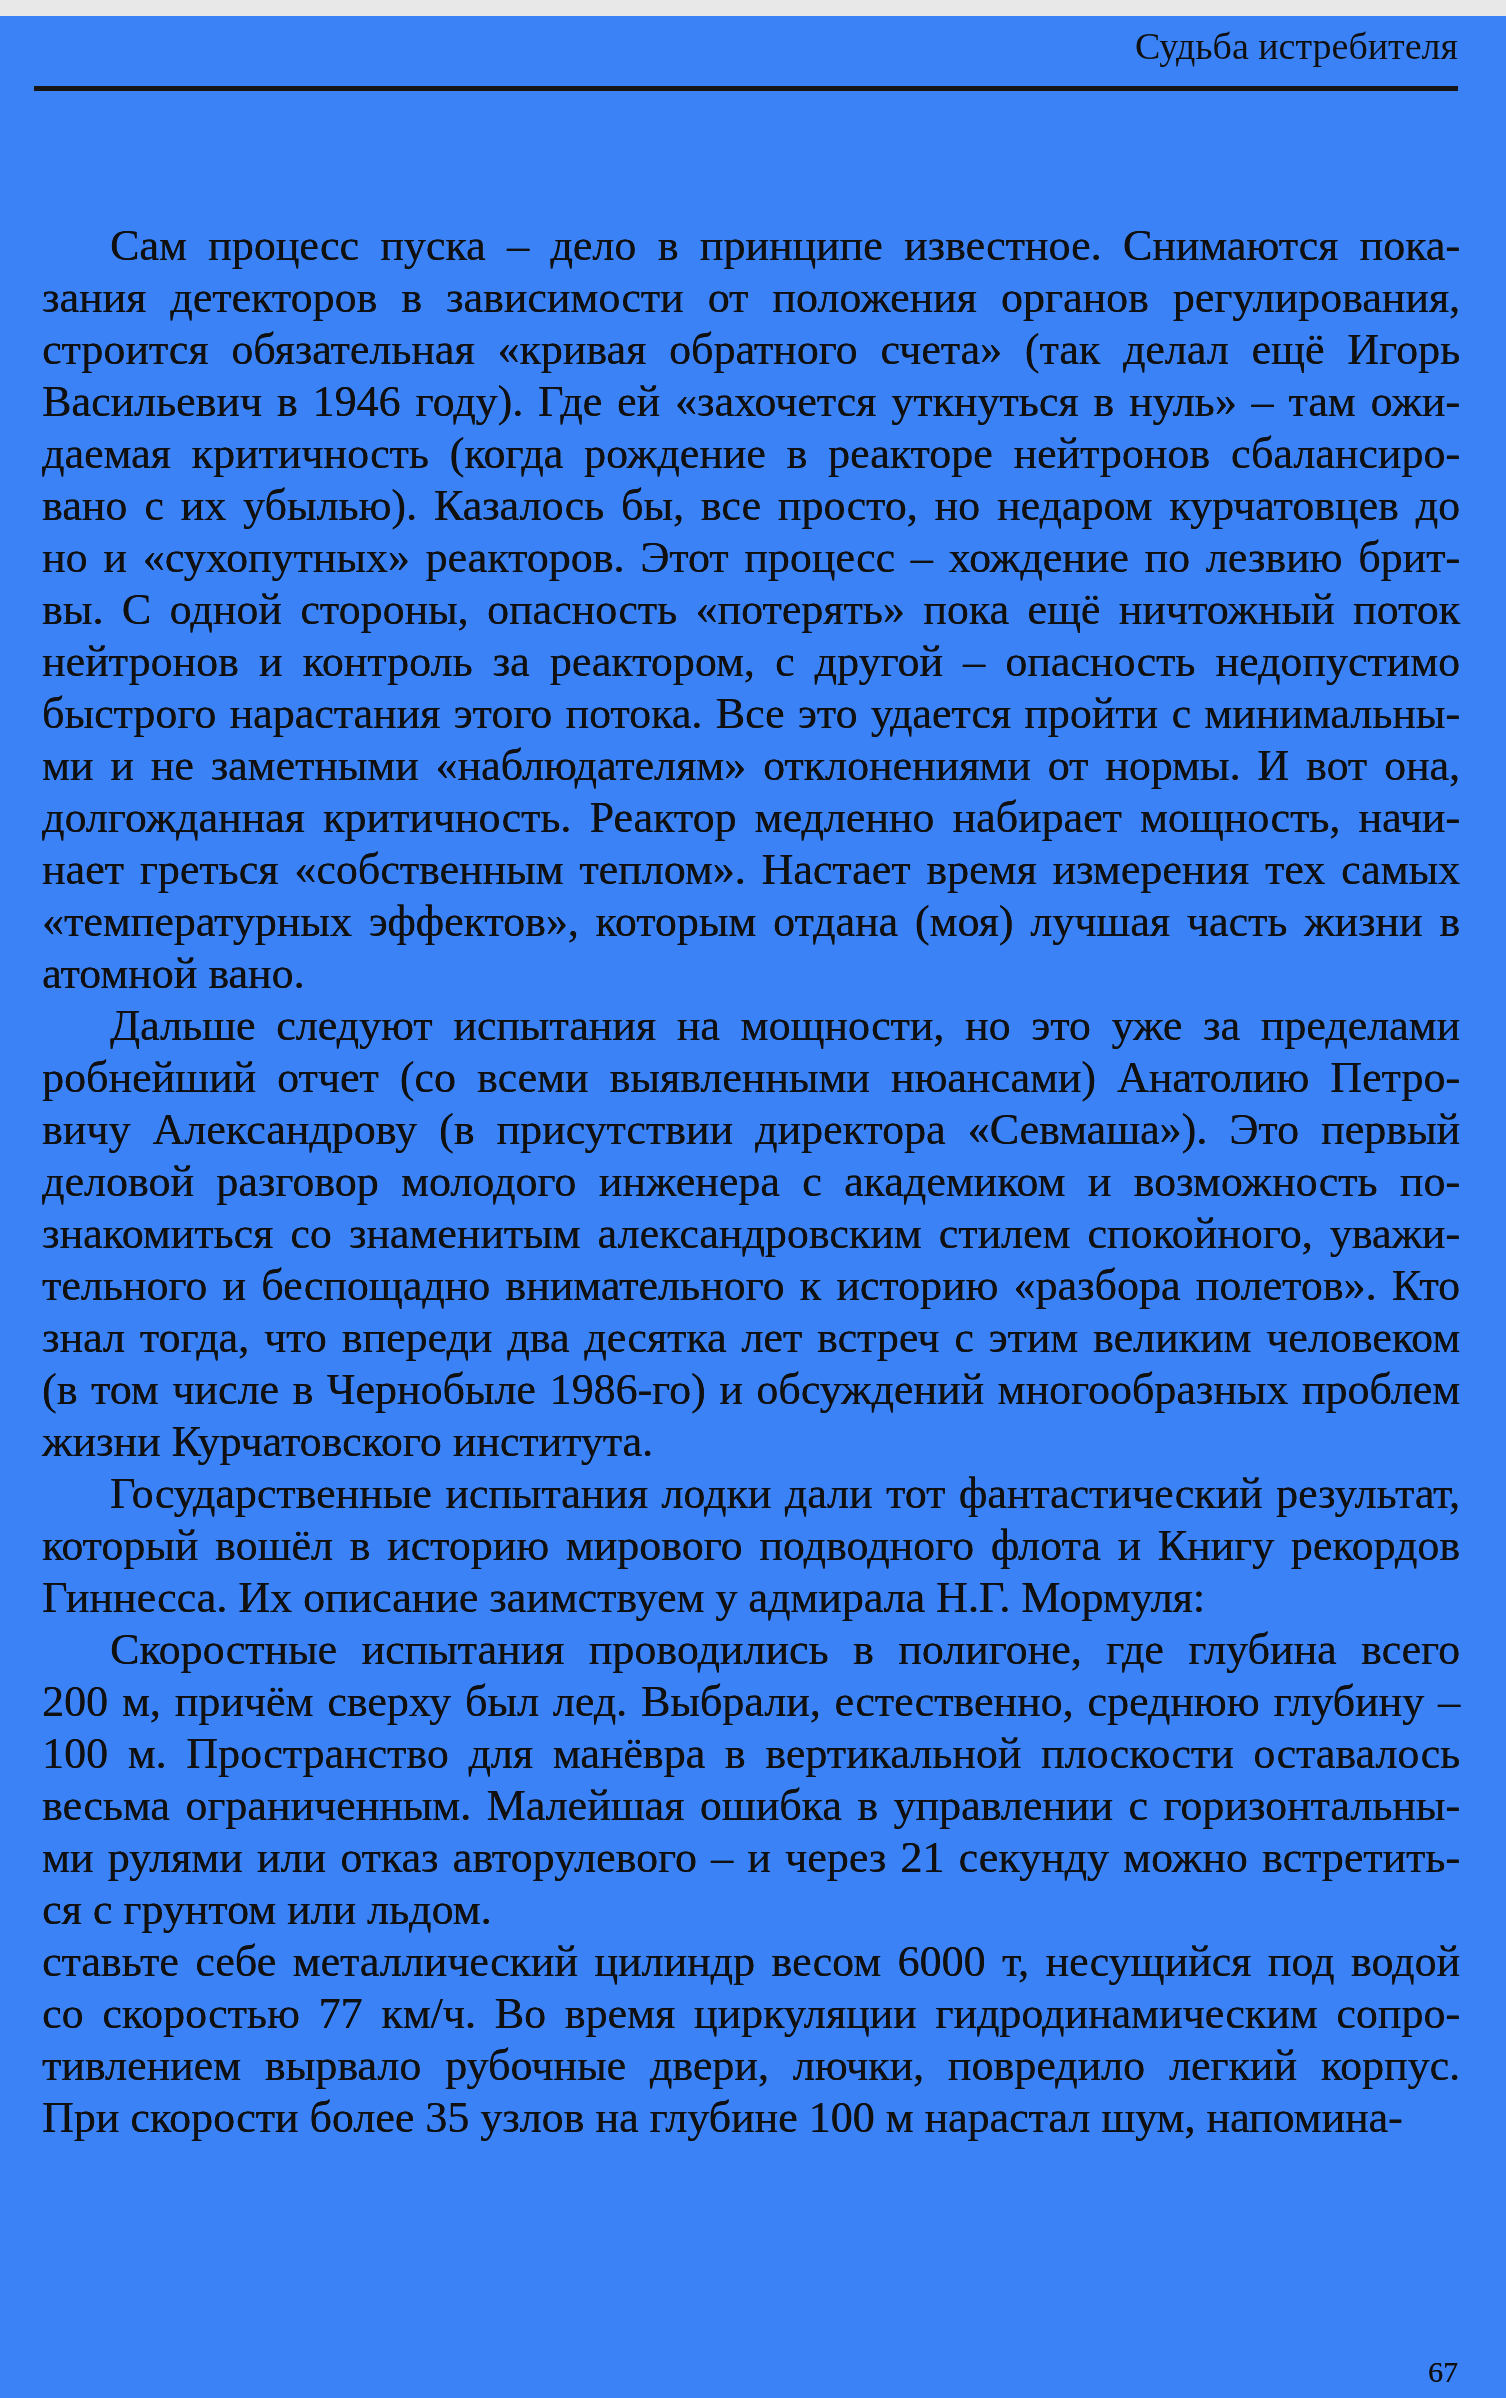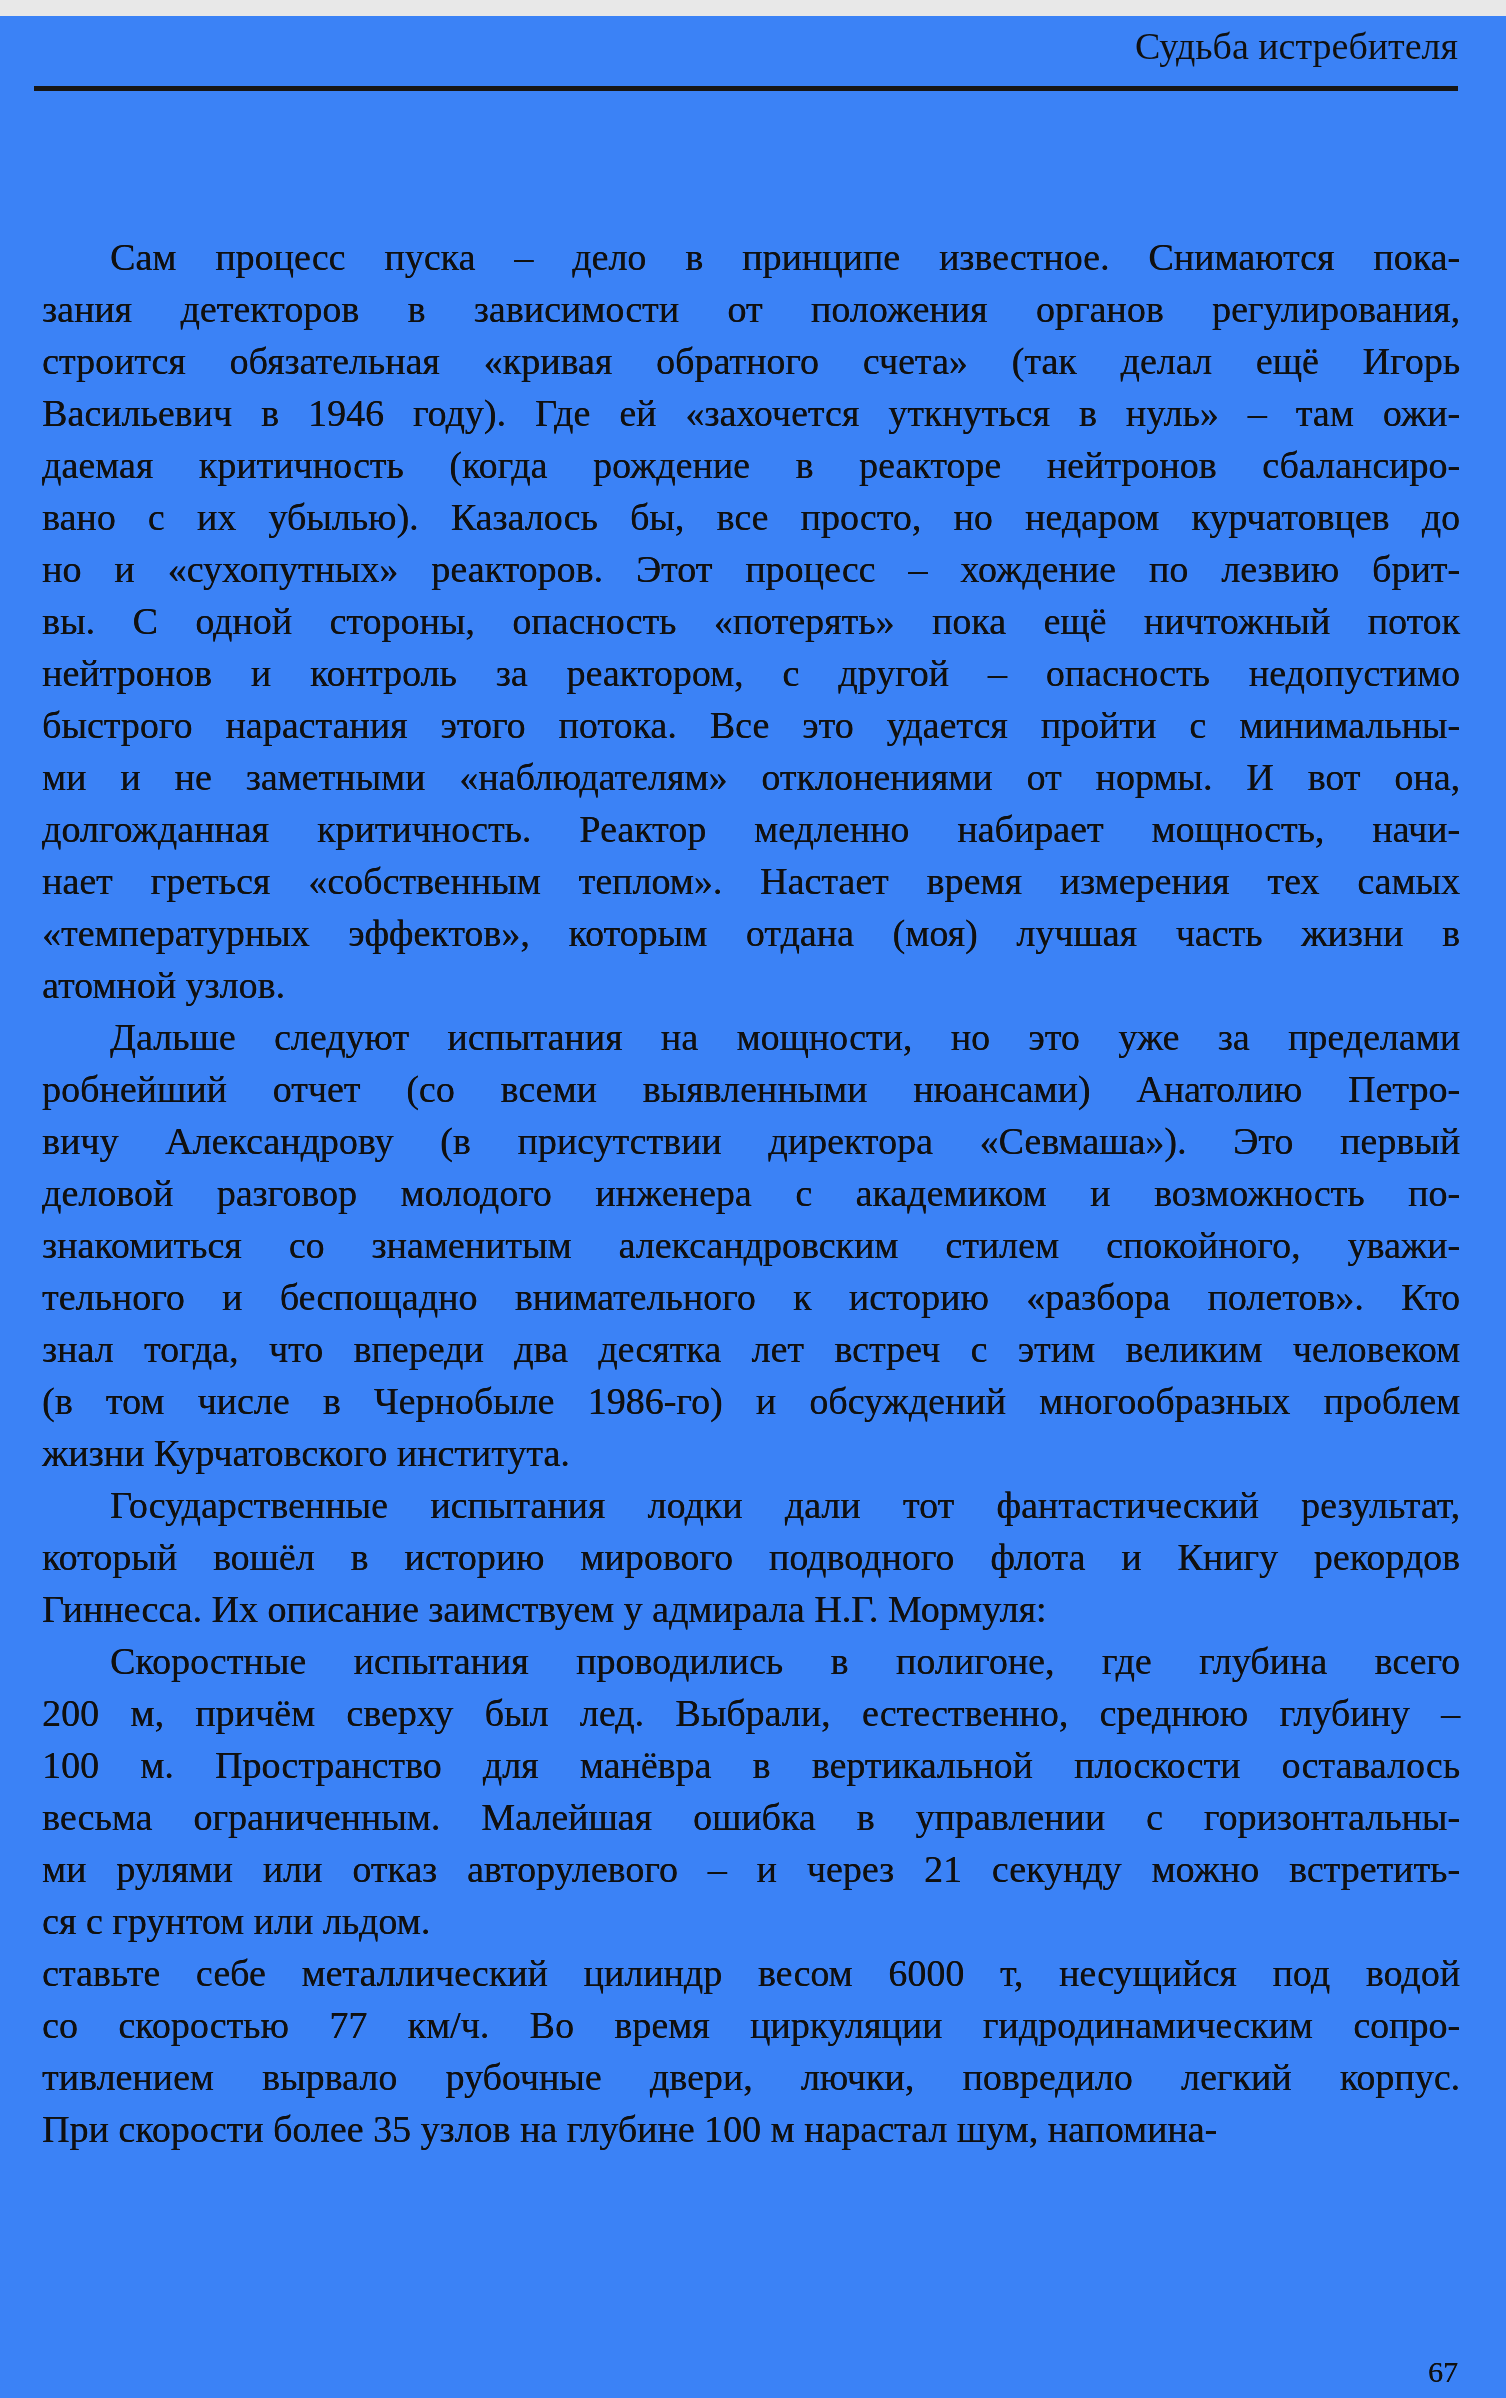--- a/index.html
+++ b/index.html
@@ -30,24 +30,24 @@
   .head-rule {
     position: absolute;
     top: 70px;
     left: 34px;
     right: 49px;
     height: 4.7px;
     background: #161616;
   }
   .body-text {
     position: absolute;
-    top: 215px;
+    top: 204px;
     left: 42px;
     right: 47px;
-    font-size: 38px;
+    font-size: 44px;
     line-height: 52px;
     text-shadow: 0.3px 0 0 currentColor;
   }
   .para {
     margin: 0;
     padding: 0;
   }
   .line {
     text-align: justify;
     text-align-last: justify;
@@ -88,21 +88,21 @@
         <div class="line">даемая критичность (когда рождение в реакторе нейтронов сбалансиро-</div>
         <div class="line">вано с их убылью). Казалось бы, все просто, но недаром курчатовцев до</div>
         <div class="line">но и «сухопутных» реакторов. Этот процесс – хождение по лезвию брит-</div>
         <div class="line">вы. С одной стороны, опасность «потерять» пока ещё ничтожный поток</div>
         <div class="line">нейтронов и контроль за реактором, с другой – опасность недопустимо</div>
         <div class="line">быстрого нарастания этого потока. Все это удается пройти с минимальны-</div>
         <div class="line">ми и не заметными «наблюдателям» отклонениями от нормы. И вот она,</div>
         <div class="line">долгожданная критичность. Реактор медленно набирает мощность, начи-</div>
         <div class="line">нает греться «собственным теплом». Настает время измерения тех самых</div>
         <div class="line">«температурных эффектов», которым отдана (моя) лучшая часть жизни в</div>
-        <div class="line last">атомной узлов.</div>
+        <div class="line last">атомной вано.</div>
       </div>
       <div class="para">
         <div class="line first">Дальше следуют испытания на мощности, но это уже за пределами</div>
         <div class="line">робнейший отчет (со всеми выявленными нюансами) Анатолию Петро-</div>
         <div class="line">вичу Александрову (в присутствии директора «Севмаша»). Это первый</div>
         <div class="line">деловой разговор молодого инженера с академиком и возможность по-</div>
         <div class="line">знакомиться со знаменитым александровским стилем спокойного, уважи-</div>
         <div class="line">тельного и беспощадно внимательного к историю «разбора полетов». Кто</div>
         <div class="line">знал тогда, что впереди два десятка лет встреч с этим великим человеком</div>
         <div class="line">(в том числе в Чернобыле 1986-го) и обсуждений многообразных проблем</div>

